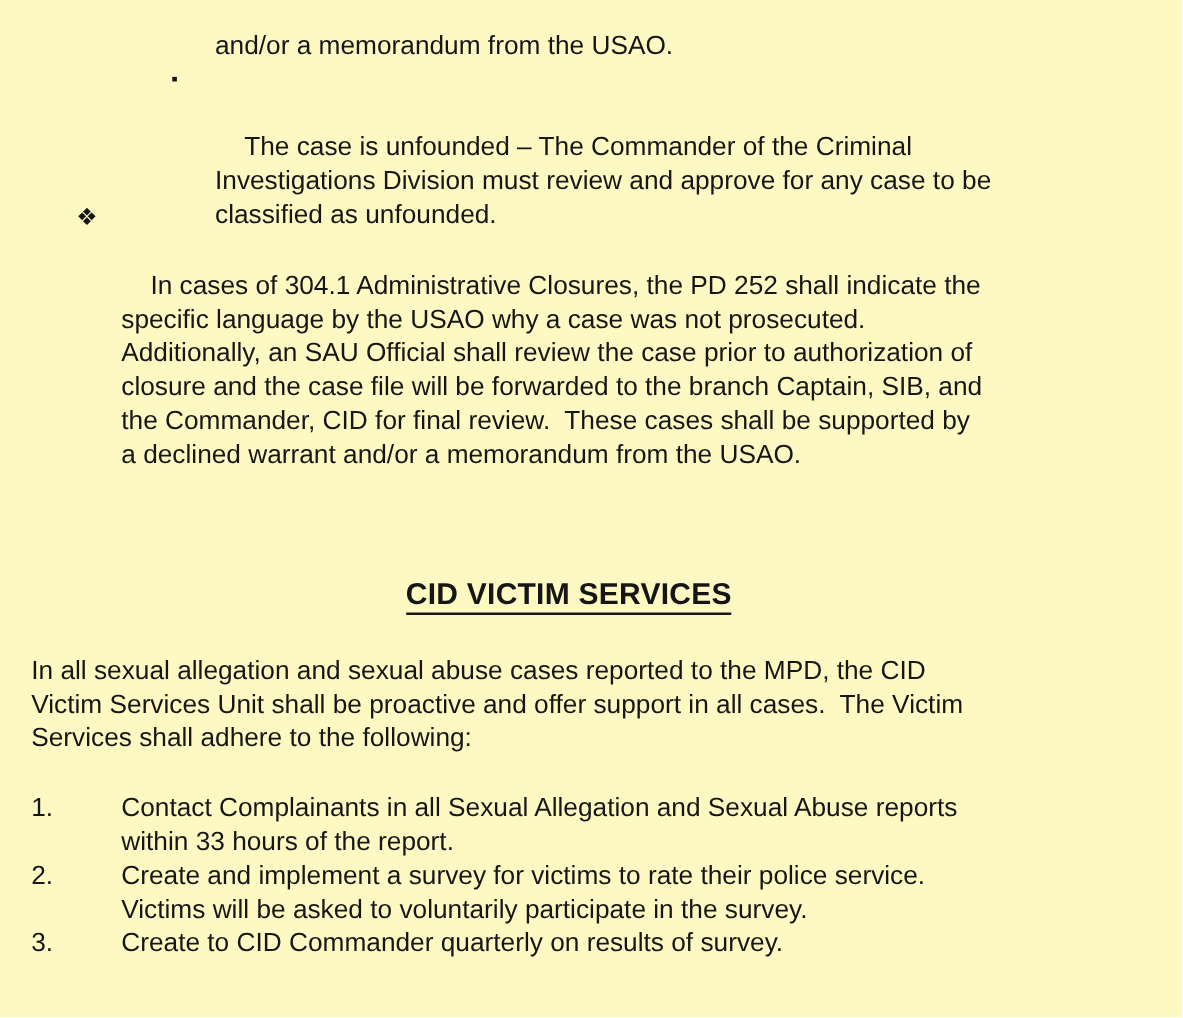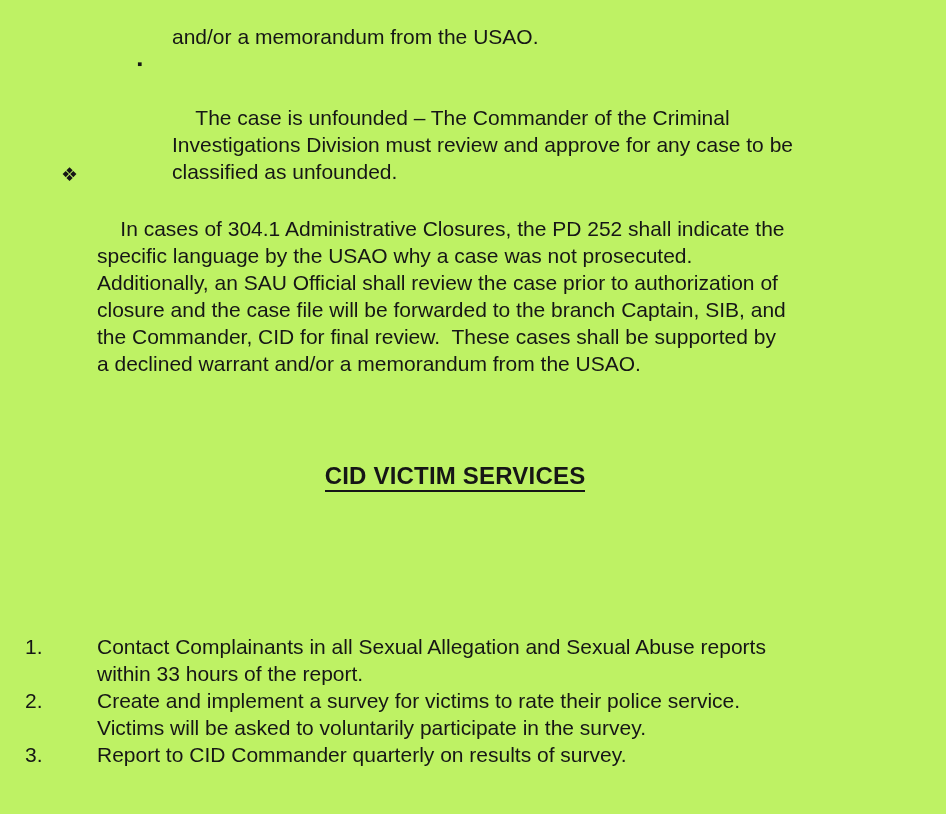--- a/index.html
+++ b/index.html
@@ -4,21 +4,21 @@
 <style>
   html, body { margin: 0; padding: 0; }
   body {
     width: 946px; height: 814px;
     background: #ffffff;
     overflow: hidden;
   }
   .page {
     position: relative;
     width: 946px; height: 814px;
-    background: #bef264;
+    background: #fef9c3;
     font-family: "Liberation Sans", sans-serif;
     font-size: 21px;
     line-height: 27px;
     color: #161616;
     filter: blur(0.3px); 
   }
   .block {
     position: absolute;
     white-space: pre-wrap;
   }
@@ -70,31 +70,34 @@
 Additionally, an SAU Official shall review the case prior to authorization of
 closure and the case file will be forwarded to the branch Captain, SIB, and
 the Commander, CID for final review.  These cases shall be supported by
 a declined warrant and/or a memorandum from the USAO.</span>
   </div>
 
   <div class="heading">
     <span class="underlined">CID VICTIM SERVICES</span>
   </div>
 
+  <div class="block" style="left:25px; top:523px; width:880px;">In all sexual allegation and sexual abuse cases reported to the MPD, the CID
+Victim Services Unit shall be proactive and offer support in all cases.  The Victim
+Services shall adhere to the following:</div>
 
   <div class="numbered-list">
     <div class="list-row">
       <div class="list-num">1.</div>
       <div class="list-text">Contact Complainants in all Sexual Allegation and Sexual Abuse reports
 within 33 hours of the report.</div>
     </div>
     <div class="list-row">
       <div class="list-num">2.</div>
       <div class="list-text">Create and implement a survey for victims to rate their police service.
 Victims will be asked to voluntarily participate in the survey.</div>
     </div>
     <div class="list-row">
       <div class="list-num">3.</div>
-      <div class="list-text">Report to CID Commander quarterly on results of survey.</div>
+      <div class="list-text">Create to CID Commander quarterly on results of survey.</div>
     </div>
   </div>
 
 </div>
 
 </body></html>

